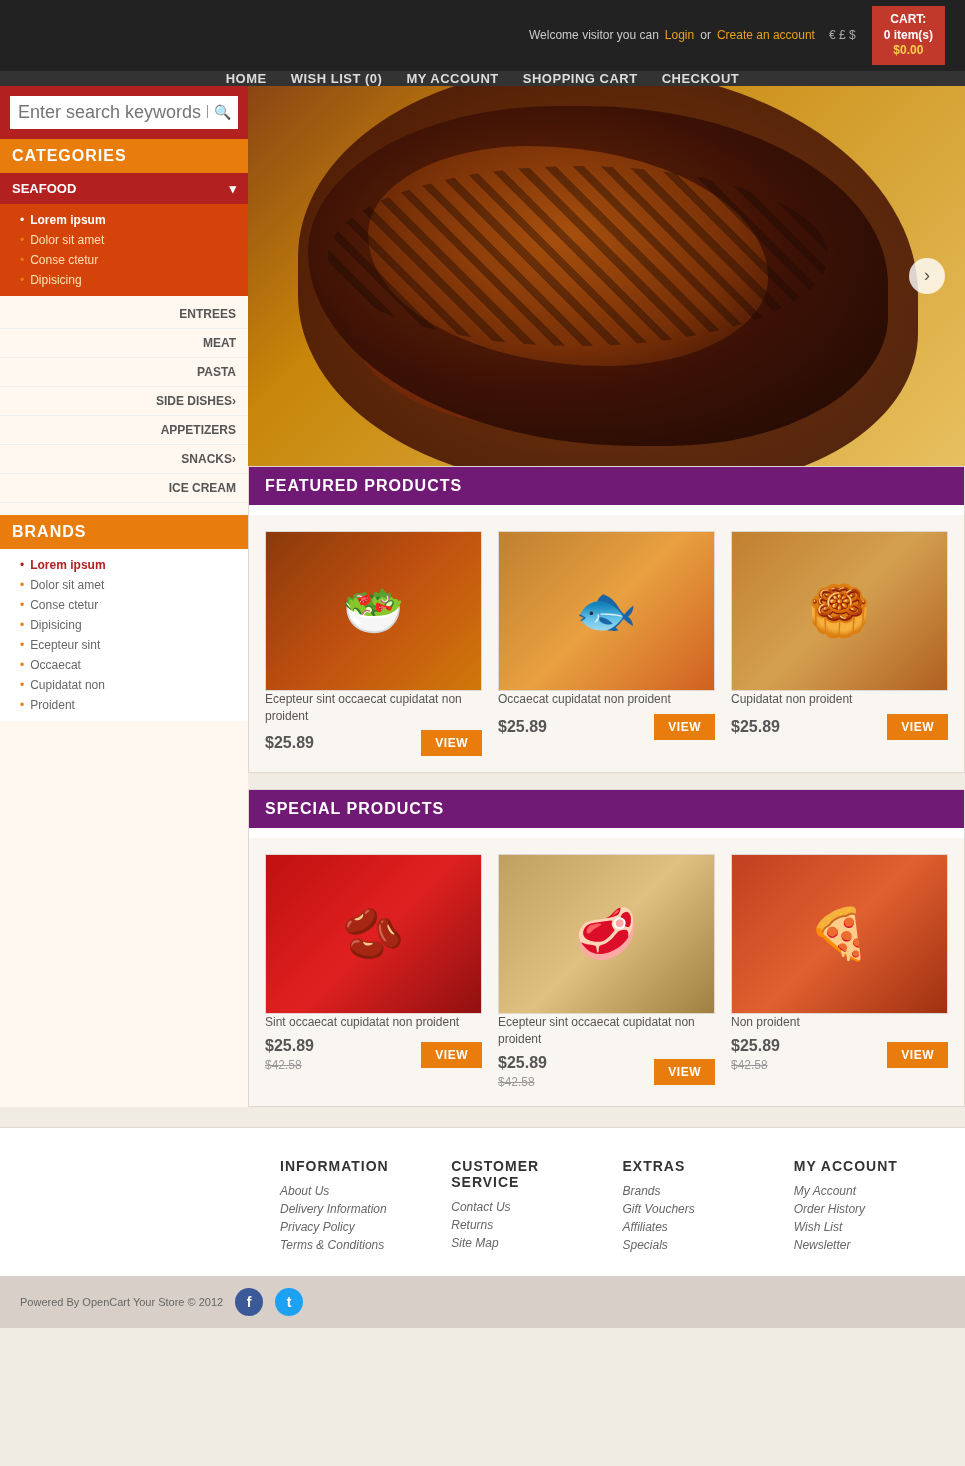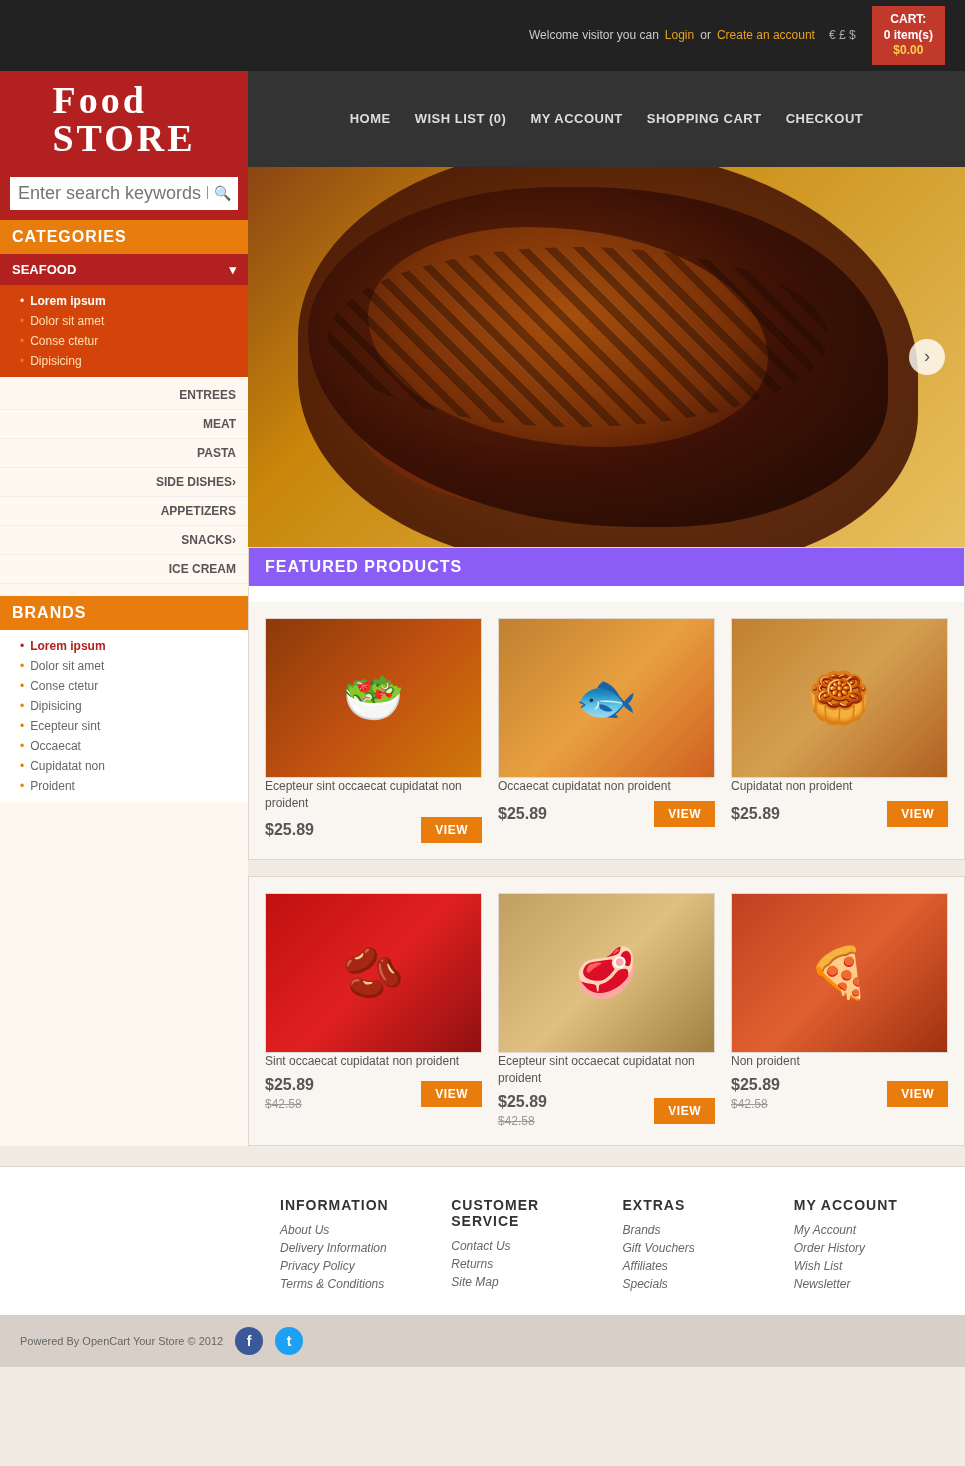--- a/index.html
+++ b/index.html
@@ -51,21 +51,21 @@
     .brands-list li.active::before { color: #b22020; }
 
     
     .main-content { flex: 1; }
     .hero-bg { width: 100%; height: 380px; background: linear-gradient(135deg, #8B4513 0%, #c8860a 30%, #d4a030 60%, #e8c060 100%); position: relative; overflow: hidden; }
     .hero-food-shape { position: absolute; top: -20px; left: 50px; width: 620px; height: 420px; background: radial-gradient(ellipse, #8B3a0a 0%, #5a2008 40%, #3a1005 100%); border-radius: 50% 60% 40% 50%; opacity: 0.9; }
     .hero-food-shape2 { position: absolute; top: 40px; left: 100px; width: 500px; height: 300px; background: radial-gradient(ellipse, #c0560a 0%, #8B2a08 50%, transparent 100%); border-radius: 40% 60% 50% 40%; }
     .hero-arrow { position: absolute; right: 20px; top: 50%; transform: translateY(-50%); background: rgba(255,255,255,0.8); border-radius: 50%; width: 36px; height: 36px; display: flex; align-items: center; justify-content: center; font-size: 18px; color: #555; cursor: pointer; }
 
     
-    .section-header { background: #8b5cf6; color: #fff; padding: 10px 16px; font-size: 16px; font-weight: bold; letter-spacing: 1px; margin-bottom: 16px; }
+    .section-header { background: #701a75; color: #fff; padding: 10px 16px; font-size: 16px; font-weight: bold; letter-spacing: 1px; margin-bottom: 10px; }
 
     
     .products-section { background: #fff; border: 1px solid #e0d8d0; margin: 0; padding: 0; }
     .products-grid { display: flex; gap: 0; padding: 16px; background: #f9f5f0; }
     .product-card { flex: 1; margin: 0 8px; text-align: left; }
     .product-card:first-child { margin-left: 0; }
     .product-card:last-child { margin-right: 0; }
     .product-name { font-size: 12px; color: #555; margin-bottom: 6px; line-height: 1.4; }
     .product-price-row { display: flex; align-items: center; justify-content: space-between; margin-top: 4px; }
     .product-price { font-size: 16px; color: #555; font-weight: bold; }
@@ -98,26 +98,20 @@
   <a href="#" class="create-account">Create an account</a>
   <span class="currencies">€  £  $</span>
   <div class="cart-btn">
     <div>CART:</div>
     <div>0 item(s)</div>
     <div class="cart-price">$0.00</div>
   </div>
 </div>
 
 <div class="header">
-  <div class="logo-area">
-    <div class="logo-text">
-      <span>Food</span>
-      <span>STORE</span>
-    </div>
-  </div>
   <div class="nav-area">
     <a href="#">HOME</a>
     <a href="#">WISH LIST (0)</a>
     <a href="#">MY ACCOUNT</a>
     <a href="#">SHOPPING CART</a>
     <a href="#">CHECKOUT</a>
   </div>
 </div>
 
 <div class="main-layout">
@@ -224,20 +218,21 @@
           <div class="product-price-row">
             <span class="product-price">$25.89</span>
             <button class="view-btn">VIEW</button>
           </div>
         </div>
 
       </div>
     </div>
 
     <div class="products-section" style="margin-top:16px;">
+      <div class="section-header">SPECIAL PRODUCTS</div>
       <div class="products-grid">
 
         <div class="product-card">
           <div class="product-img-box" style="background:linear-gradient(135deg,#c01010,#e02020,#901010);">🫘</div>
           <div class="product-name">Sint occaecat cupidatat non proident</div>
           <div class="product-price-row">
             <div>
               <div class="special-price-row">
                 <span class="product-price">$25.89</span>
               </div>

